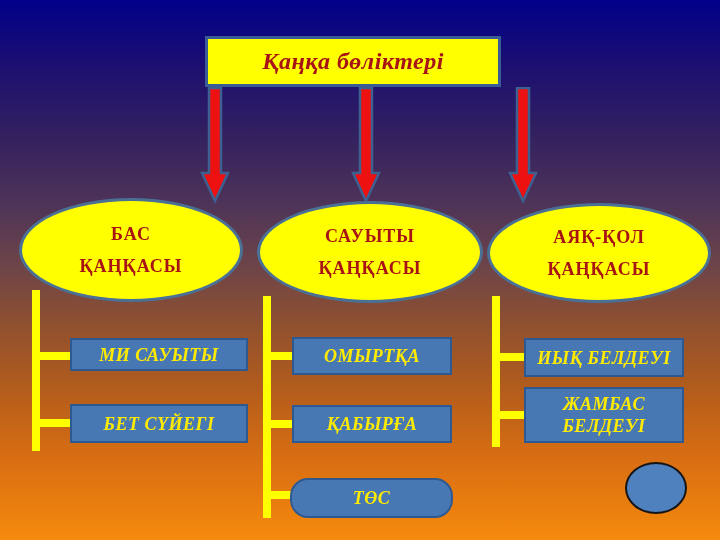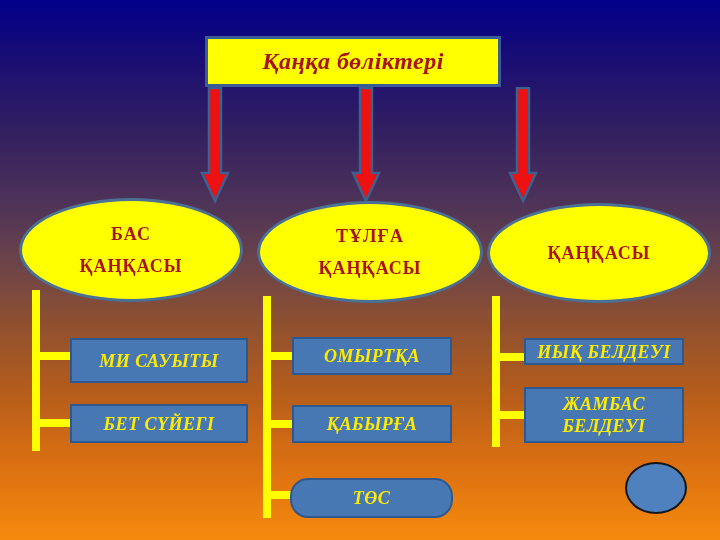--- a/index.html
+++ b/index.html
@@ -60,26 +60,26 @@
     border:2px solid var(--box-border,#2d5890);
     box-sizing:border-box;
     display:flex;align-items:center;justify-content:center;
     z-index:3;text-align:center;
   }
   .item-box span{
     font-size:18px;font-weight:bold;font-style:italic;
     color:var(--box-text,#ffeb00);
     letter-spacing:.5px;line-height:22px;
   }
-  .b11{left:70px;top:338px;width:178px;height:45px;}
+  .b11{left:70px;top:338px;width:178px;height:33px;}
   .b12{left:70px;top:404px;width:178px;height:39px;}
   .b21{left:292px;top:337px;width:160px;height:38px;}
   .b22{left:292px;top:405px;width:160px;height:38px;}
   .b23{left:290px;top:478px;width:163px;height:40px;border-radius:18px;}
-  .b31{left:524px;top:338px;width:160px;height:27px;text-align:center;}
+  .b31{left:524px;top:338px;width:160px;height:39px;text-align:center;}
   .b32{left:524px;top:387px;width:160px;height:56px;}
   .b32 span{padding:0 16px;text-align:center;}
   .deco-circle{
     position:absolute;left:625px;top:462px;width:62px;height:52px;
     border-radius:50%;
     background:var(--circle-fill,#4e81be);
     border:2px solid #151515;
     box-sizing:border-box;z-index:3;
   }
 </style>
@@ -100,24 +100,25 @@
   </svg>
   <svg class="arrow a3" viewBox="0 0 30 120">
     <path class="arrow-shape" d="M9,1 L21,1 L21,86 L28,86 L15,114 L2,86 L9,86 Z"></path>
   </svg>
 
   <div class="ellipse e1">
     <span>БАС</span>
     <span>ҚАҢҚАСЫ</span>
   </div>
   <div class="ellipse e2">
-    <span>ТҰЛҒА</span>
+    <span>САУЫТЫ</span>
     <span>ҚАҢҚАСЫ</span>
   </div>
   <div class="ellipse e3">
+    <span>АЯҚ-ҚОЛ</span>
     <span>ҚАҢҚАСЫ</span>
   </div>
 
   <div class="conn" style="left:32px;top:290px;width:8px;height:161px;"></div>
   <div class="conn" style="left:40px;top:352px;width:30px;height:8px;"></div>
   <div class="conn" style="left:40px;top:419px;width:30px;height:8px;"></div>
 
   <div class="conn" style="left:263px;top:296px;width:8px;height:222px;"></div>
   <div class="conn" style="left:271px;top:352px;width:21px;height:8px;"></div>
   <div class="conn" style="left:271px;top:420px;width:21px;height:8px;"></div>

